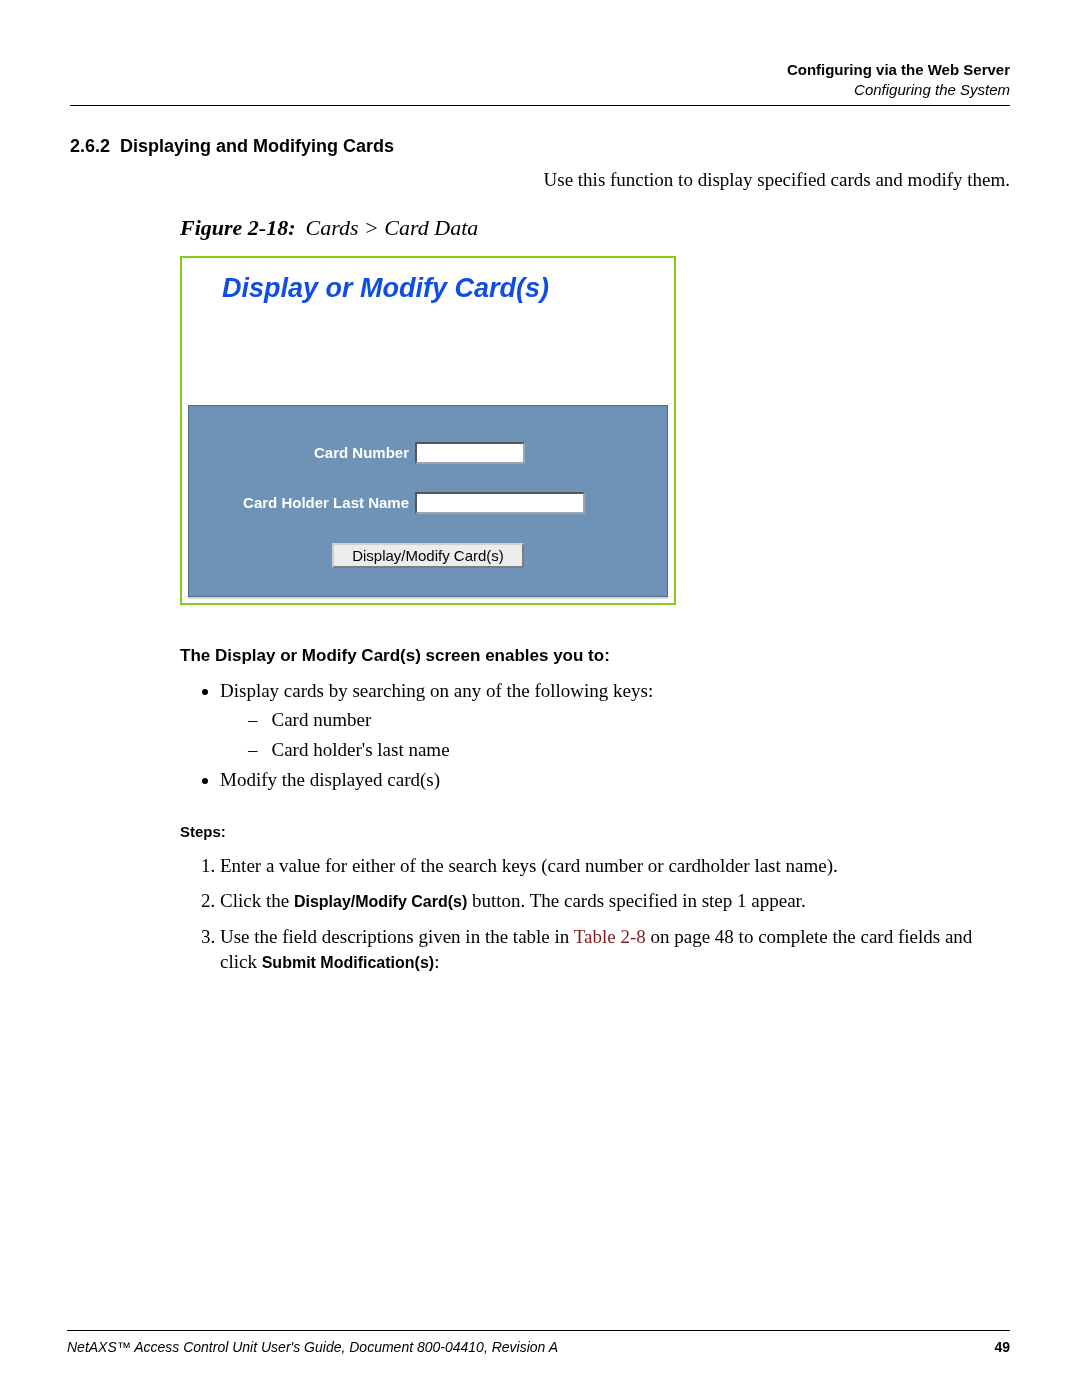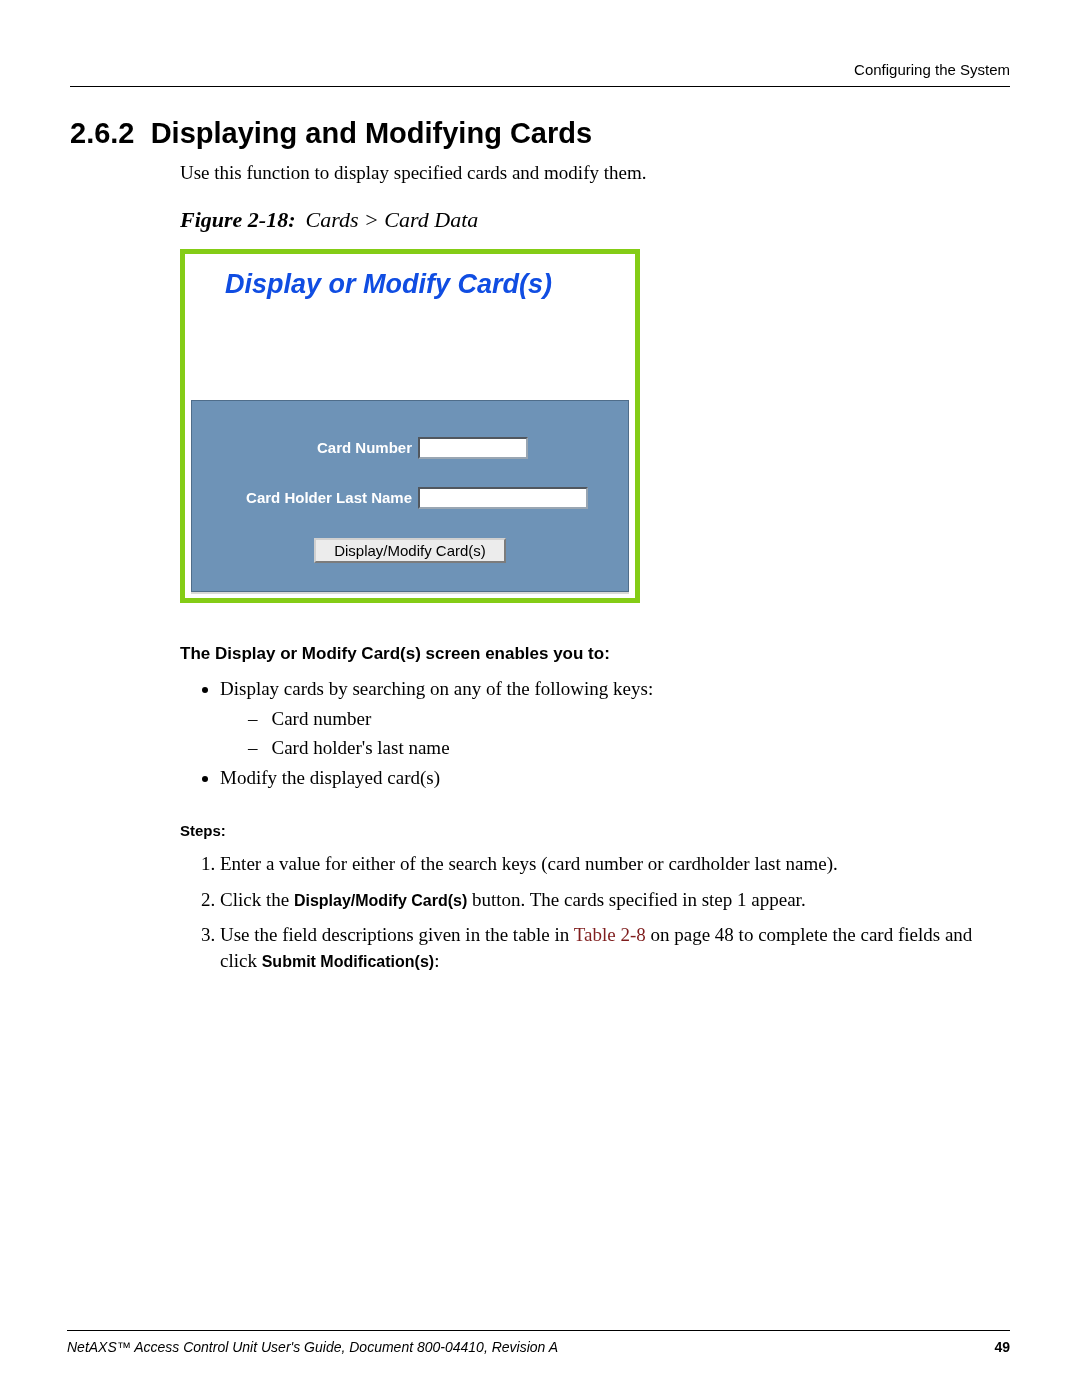--- a/index.html
+++ b/index.html
@@ -17,50 +17,50 @@
     position: relative;
   }
   .header {
     text-align: right;
     font-family: Arial, Helvetica, sans-serif;
     font-size: 15px;
     line-height: 1.3;
     margin-bottom: 6px;
   }
   .header .l1 { font-weight: bold; }
-  .header .l2 { }
+  .header .l2 { font-style: italic; }
   .rule {
     border: none;
     border-top: 1px solid #000;
     margin: 0 0 30px 0;
   }
   .section-heading {
     font-family: Arial, Helvetica, sans-serif;
     font-weight: bold;
-    font-size: 29px;
+    font-size: 18px;
     margin: 0 0 10px 0;
   }
   .body-indent {
     margin-left: 110px;
     font-size: 19px;
     line-height: 1.35;
   }
-  .para { margin: 0 0 12px 0; }
+  .para { margin: 0 0 12px 0; text-align: right; }
   .sans { font-family: Arial, Helvetica, sans-serif; font-weight: bold; font-size: 16px; }
   .fig-caption {
     font-style: italic;
     font-weight: bold;
     font-family: "Times New Roman", Times, serif;
     font-size: 22px;
     margin: 20px 0 14px 0;
   }
   .fig-caption .cap-txt { font-weight: normal; margin-left: 10px; }
   .screenshot-frame {
-    border: 5px solid #84cc16;
-    width: 460px;
+    border: 2px solid #84cc16;
+    width: 496px;
     box-sizing: border-box;
     background: #fff;
   }
   .screenshot-title {
     font-family: Arial, Helvetica, sans-serif;
     font-weight: bold;
     font-style: italic;
     color: #104de2;
     font-size: 27px;
     padding: 12px 16px 8px 40px;
@@ -151,20 +151,21 @@
   }
   .footer-row .doc { font-style: italic; }
   .footer-row .pg { font-weight: bold; }
 </style>
 </head>
 <body>
 
 <div class="page">
 
   <div class="header">
+    <div class="l1">Configuring via the Web Server</div>
     <div class="l2">Configuring the System</div>
   </div>
   <hr class="rule">
 
   <h2 class="section-heading">
     <span>2.6.2</span>&nbsp;
     <span>Displaying and Modifying Cards</span>
   </h2>
 
   <div class="body-indent">

